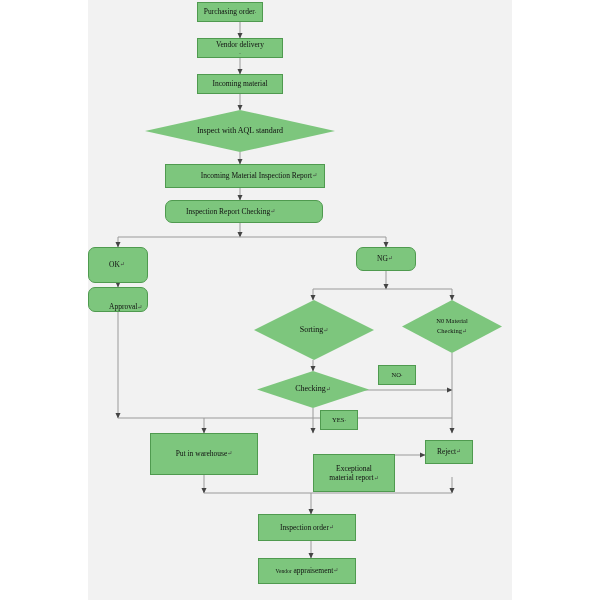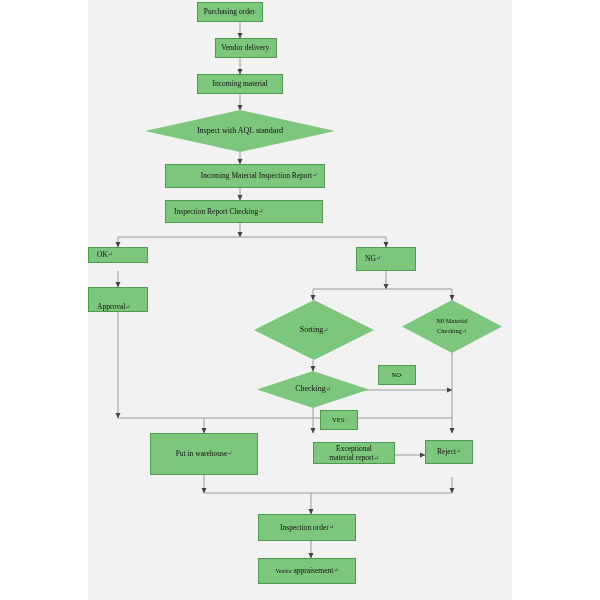--- a/index.html
+++ b/index.html
@@ -41,21 +41,22 @@
     text-align: center;
     white-space: nowrap;
   }
   .rect {
     background: #7dc67d;
     border: 1px solid #4f9a4f;
     font-size: 7.5px;
   }
   .rect.left {
     justify-content: flex-start;
-    padding-left: 8px;
+    padding-left: 20px;
+    border-radius: 7px;
   }
   .diamond {
     background: transparent;
     border: none;
     font-size: 8px;
   }
   .diamond .dshape {
     position: absolute;
     left: 0; top: 0;
     width: 100%;
@@ -137,21 +138,21 @@
       <path d="M311,493 L311,514" marker-end="url(#arw)"></path>
       <path d="M311,541 L311,558" marker-end="url(#arw)"></path>
     </g>
   </svg>
 
   <div class="node rect" style="left:197px;top:2px;width:66px;height:20px;">
     <span class="lbl">Purchasing order</span>
       <span class="pilcrow">.</span>
   </div>
 
-  <div class="node rect" style="left:215px;top:38px;width:62px;height:20px;">
+  <div class="node rect" style="left:197px;top:38px;width:86px;height:20px;flex-direction:column;">
     <span class="lbl">Vendor delivery</span>
       <span class="pilcrow">.</span>
   </div>
 
   <div class="node rect" style="left:197px;top:74px;width:86px;height:20px;">
     <span class="lbl">Incoming material</span>
   </div>
 
   <div class="node diamond" style="left:145px;top:110px;width:190px;height:42px;">
     <span class="dshape"></span>
@@ -161,21 +162,21 @@
   <div class="node rect" style="left:165px;top:164px;width:160px;height:24px;padding-left:28px;">
     <span class="lbl">Incoming Material Inspection Report</span>
       <span class="pilcrow">↵</span>
   </div>
 
   <div class="node rect left" style="left:165px;top:200px;width:158px;height:23px;">
     <span class="lbl">Inspection Report Checking</span>
       <span class="pilcrow">↵</span>
   </div>
 
-  <div class="node rect left" style="left:88px;top:247px;width:60px;height:16px;">
+  <div class="node rect left" style="left:88px;top:247px;width:60px;height:36px;">
     <span class="lbl">OK</span>
       <span class="pilcrow">↵</span>
   </div>
 
   <div class="node rect left" style="left:356px;top:247px;width:60px;height:24px;">
     <span class="lbl">NG</span>
       <span class="pilcrow">↵</span>
   </div>
 
   <div class="node rect left" style="left:88px;top:287px;width:60px;height:25px;align-items:flex-end;">
@@ -209,21 +210,21 @@
   <div class="node rect" style="left:320px;top:410px;width:38px;height:20px;">
     <span class="lbl tiny">YES</span>
       <span class="pilcrow">.</span>
   </div>
 
   <div class="node rect" style="left:150px;top:433px;width:108px;height:42px;">
     <span class="lbl">Put in warehouse</span>
       <span class="pilcrow">↵</span>
   </div>
 
-  <div class="node rect" style="left:313px;top:442px;width:82px;height:22px;">
+  <div class="node rect" style="left:313px;top:454px;width:82px;height:38px;">
     <span class="lbl" style="text-align:center;">
       <span>Exceptional</span><br>
       <span>material report</span><span class="pilcrow">↵</span>
     </span>
   </div>
 
   <div class="node rect" style="left:425px;top:440px;width:48px;height:24px;">
     <span class="lbl">Reject</span>
       <span class="pilcrow">↵</span>
   </div>

